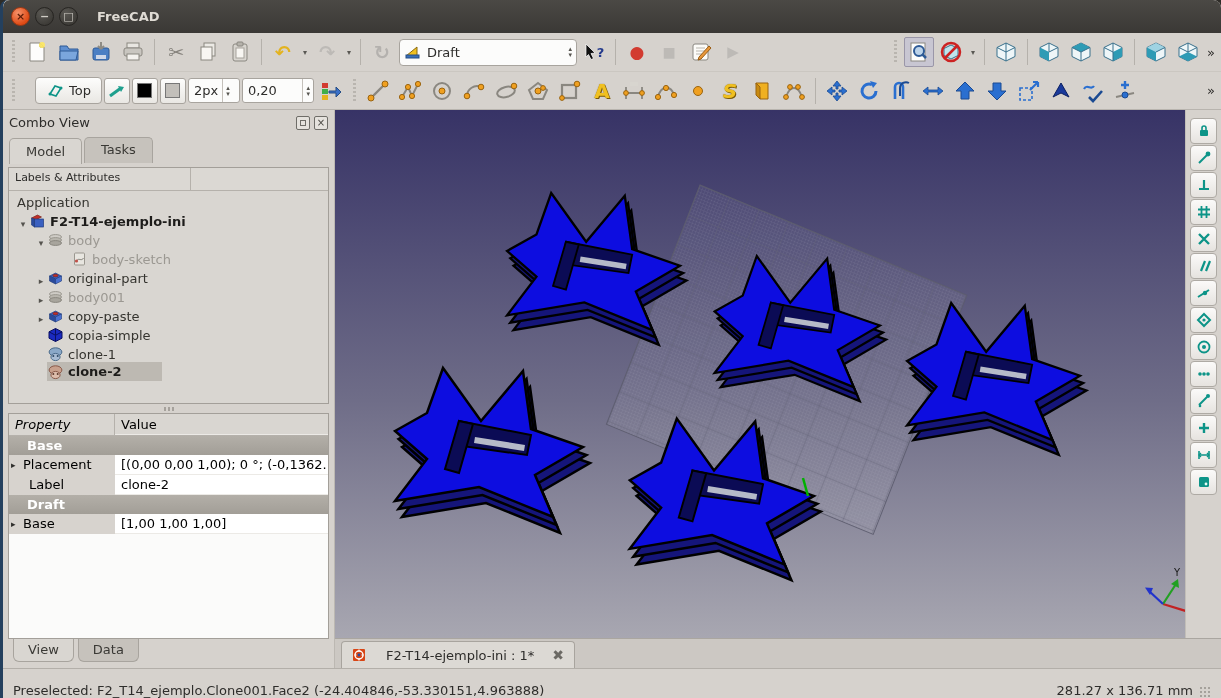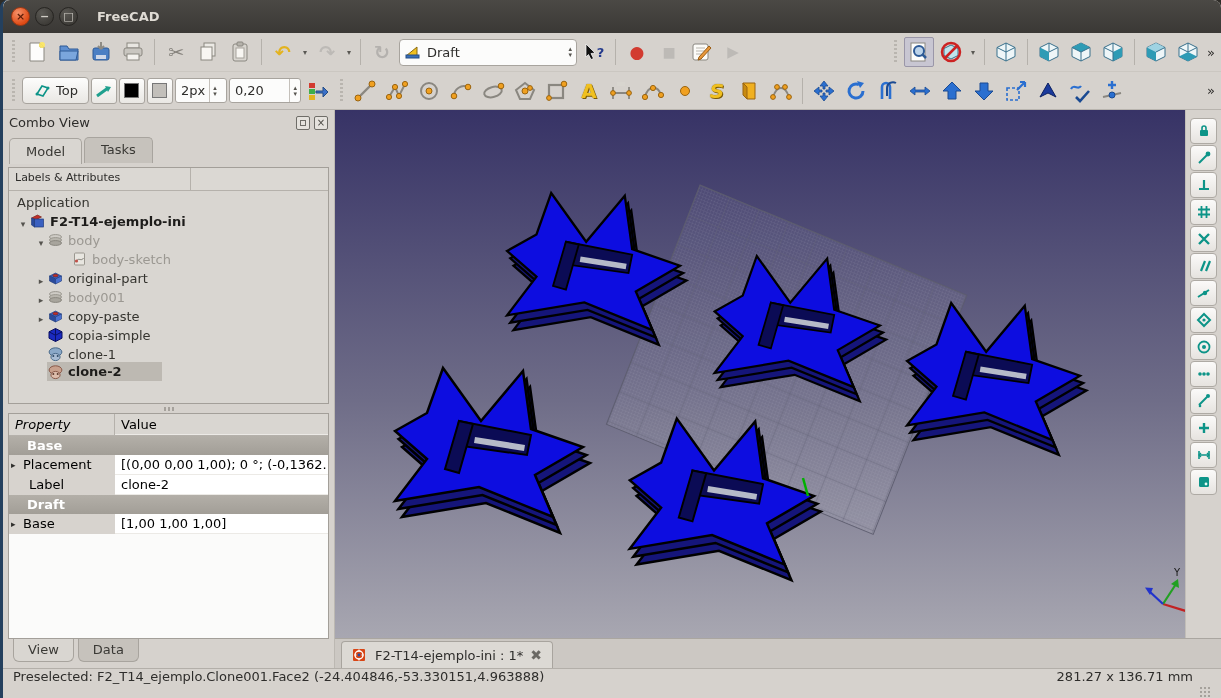--- a/index.html
+++ b/index.html
@@ -22,21 +22,21 @@
   .tbtn { width:30px; height:30px; border:1px solid transparent; border-radius:3px; display:flex; align-items:center; justify-content:center; background:transparent; position:relative; }
   .tbtn.pressed { border:1px solid #9a96a8; background:#c8c6d2; border-radius:2px; }
   .tbtn.dis { opacity:.4; filter:grayscale(.8); }
   .glyph { font-size:19px; line-height:1; }
   .ddarrow { font-size:8px; color:#5a5853; width:10px; text-align:center; }
   .wbcombo { height:27px; width:178px; background:#fcfcfb; border:1px solid #a8a49e; border-radius:4px; display:flex; align-items:center; padding:0 4px; gap:5px; }
   .wbcombo .lbl { flex:1; font-size:13px; color:#2e2d2b; }
   .spincol { display:flex; flex-direction:column; line-height:6px; color:#55534e; font-size:7px; text-align:center; }
   .spinbox { height:25px; background:#fcfcfb; border:1px solid #a8a49e; border-radius:3px; display:flex; align-items:center; padding-left:5px; font-size:13px; color:#2e2d2b; gap:4px; }
   .spinbox .sc { border-left:1px solid #c4c0ba; height:100%; display:flex; flex-direction:column; justify-content:center; padding:0 3px; }
-  .button-l { height:27px; border:1px solid #a8a49e; border-radius:4px; background:linear-gradient(#fdfdfc,#e9e7e3); display:flex; align-items:center; gap:5px; padding:0 10px; font-size:13px; color:#2e2d2b; }
+  .button-l { height:27px; border:1px solid #a8a49e; border-radius:4px; background:linear-gradient(#fdfdfc,#e9e7e3); display:flex; align-items:center; gap:5px; padding:0 10px; font-size:13px; color:#2e2d2b;margin-left:13px; }
   .swatch { width:26px; height:26px; border:1px solid #a8a49e; border-radius:3px; background:linear-gradient(#fdfdfc,#e9e7e3); display:flex; align-items:center; justify-content:center; }
   .swatch .chip { width:15px; height:15px; border:1px solid #777; }
   .ovf { font-size:13px; color:#2e2d2b; padding:0 2px; }
 
   
   .main { display:flex; height:558px; }
   .combo { width:332px; display:flex; flex-direction:column; background:#d6d2cd; border-right:1px solid #bcb8b2; }
   .combo-title { height:25px; display:flex; align-items:center; padding:0 6px; font-size:13px; color:#2e2d2b; }
   .combo-title .sp { flex:1; }
   .minibox { width:14px; height:14px; border:1px solid #6f6d68; border-radius:2px; margin-left:4px; display:flex; align-items:center; justify-content:center; font-size:10px; color:#4a4843; background:#e5e2dd; }
@@ -71,25 +71,25 @@
   .btab { padding:3px 14px 4px; font-size:13px; border:1px solid #a8a49e; border-top:none; border-radius:0 0 6px 6px; background:#c6c2bc; color:#3a3935; }
   .btab.active { background:#d9d6d1; }
 
   
   .centercol { flex:1; display:flex; flex-direction:column; }
   .vprow { flex:1; display:flex; }
   .viewport { width:850px; height:528px; display:block; }
   .snapbar { width:36px; background:#d6d2cd; display:flex; flex-direction:column; align-items:center; padding-top:8px; gap:1px; border-left:1px solid #c2beb8; }
   .snapbtn { width:27px; height:26px; border:1px solid #aeaaa4; border-radius:4px; background:linear-gradient(#fbfaf9,#e6e3df); display:flex; align-items:center; justify-content:center; }
   .mdibar { height:30px; background:#ccc8c3; border-top:1px solid #aaa6a0; display:flex; align-items:flex-end; padding:0 0 0 6px; }
-  .mditab { height:27px; background:#dcd9d4; border:1px solid #a8a49e; border-bottom:none; border-radius:4px 4px 0 0; display:flex; align-items:center; gap:7px; padding:0 10px; font-size:13px; color:#2e2d2b; }
+  .mditab { height:27px; background:#dcd9d4; border:1px solid #a8a49e; border-bottom:none; border-radius:4px 4px 0 0; display:flex; align-items:center; gap:18px; padding:0 10px; font-size:13px; color:#2e2d2b; }
   .mdiclose { color:#6b6964; font-weight:bold; font-size:14px; }
 
   
-  .statusbar { height:30px; background:#d6d2cd; border-top:1px solid #b3afa9; display:flex; align-items:flex-start; padding:0 10px; font-size:13px; color:#2e2d2b; }
+  .statusbar { height:30px; background:#d6d2cd; border-top:1px solid #b3afa9; display:flex; align-items:flex-end; padding:0 10px; font-size:13px; color:#2e2d2b; }
   .statusbar .sp { flex:1; }
   .grip { width:12px; height:12px; margin-left:6px; background:radial-gradient(circle,#a5a19b 1px,transparent 1.2px); background-size:4px 4px; align-self:flex-end; }
 
   svg.ic { display:block; }
 </style>
 </head>
 <body>
 
 <div class="window">
 

